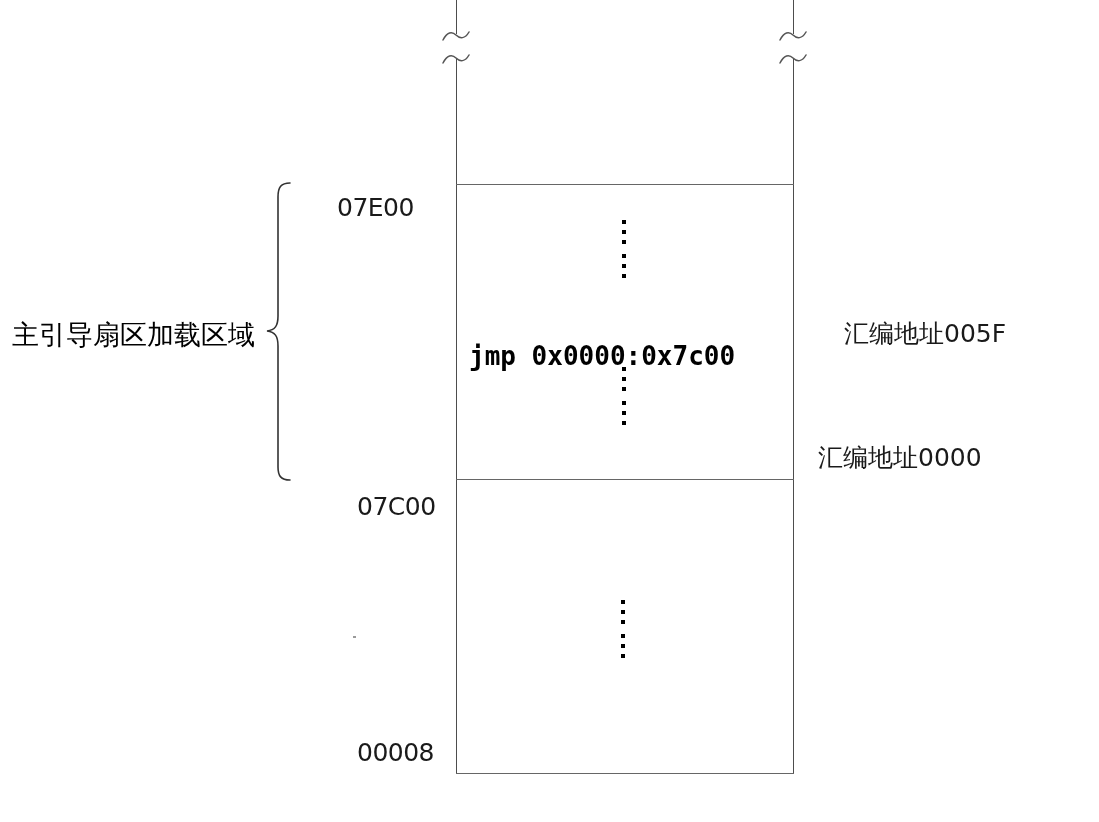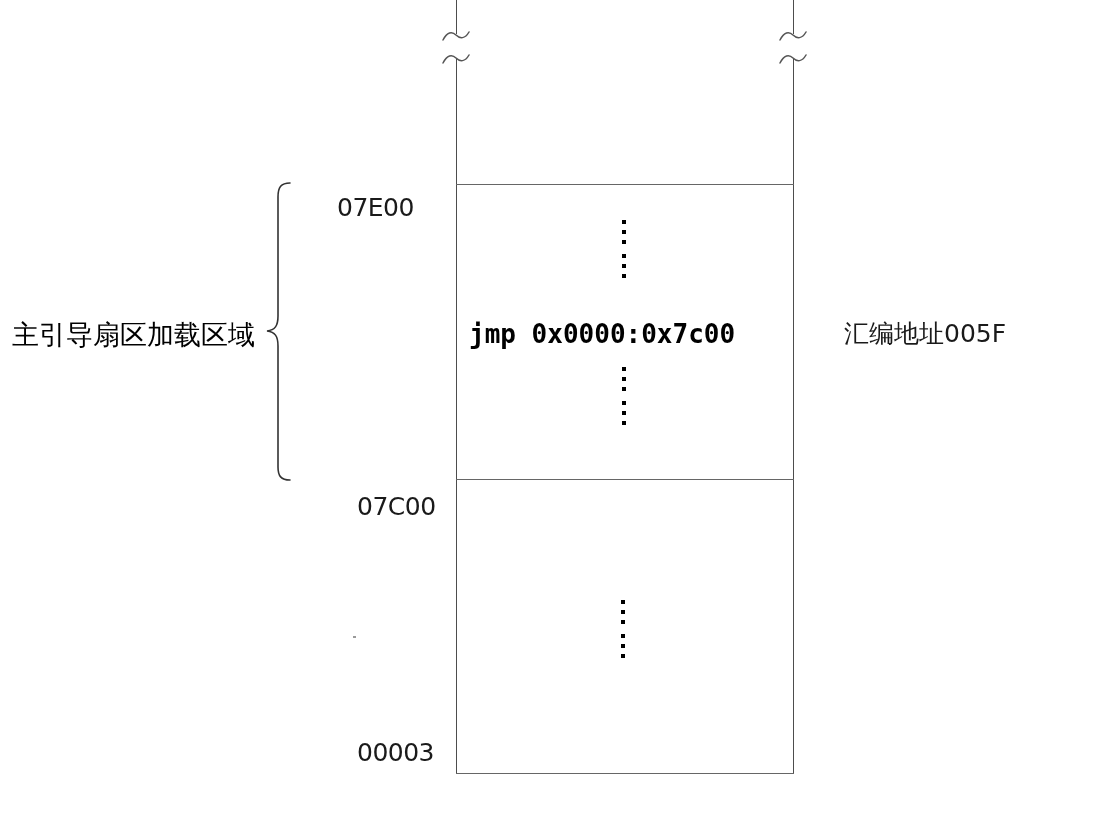--- a/index.html
+++ b/index.html
@@ -52,20 +52,21 @@
   }
 
   
   .code-line {
     font-family: "DejaVu Sans Mono", "Liberation Mono", monospace;
     font-weight: bold;
     font-size: 26px;
     line-height: 26px;
     color: #000000;
     white-space: nowrap;
+    margin-top: 22px;
   }
 
   
   .vdots {
     display: flex;
     flex-direction: column;
     gap: 10px;
   }
   .dot-group {
     display: flex;
@@ -118,21 +119,21 @@
       <path d="M1,11 C5,3 10,2 14,6 C18,10 23,10 27,3" stroke="#555" stroke-width="1.5" fill="none" stroke-linecap="round"></path>
     </svg>
   </div>
 
   <div class="abs hline" style="left:456px; top:184px; width:338px;"></div>
   <div class="abs hline" style="left:456px; top:479px; width:338px;"></div>
   <div class="abs hline" style="left:456px; top:773px; width:338px;"></div>
 
   <div class="abs addr-label" style="left:337px; top:195px;">07E00</div>
   <div class="abs addr-label" style="left:357px; top:494px;">07C00</div>
-  <div class="abs addr-label" style="left:357px; top:740px;">00003</div>
+  <div class="abs addr-label" style="left:357px; top:740px;">00008</div>
 
   <div class="abs" style="left:263px; top:181px;">
     <svg width="30" height="300" viewBox="0 0 30 300">
       <path d="M27,2 C18,2 15,6 15,16 L15,135 C15,145 12,149 4,150 C12,151 15,155 15,165 L15,286 C15,295 18,299 27,299" stroke="#333" stroke-width="1.6" fill="none" stroke-linecap="round"></path>
     </svg>
   </div>
   <div class="abs region-label" style="left:12px; top:320px;">主引导扇区加载区域</div>
 
   <div class="abs vdots" style="left:622px; top:220px;">
     <div class="dot-group">
@@ -156,20 +157,21 @@
         <div class="dot"></div>
         <div class="dot"></div>
     </div>
     <div class="dot-group">
       <div class="dot"></div>
         <div class="dot"></div>
         <div class="dot"></div>
     </div>
   </div>
 
+  <div class="abs cjk-label" style="left:818px; top:444px;">汇编地址0000</div>
 
   <div class="abs vdots" style="left:621px; top:600px;">
     <div class="dot-group">
       <div class="dot"></div>
         <div class="dot"></div>
         <div class="dot"></div>
     </div>
     <div class="dot-group">
       <div class="dot"></div>
         <div class="dot"></div>

